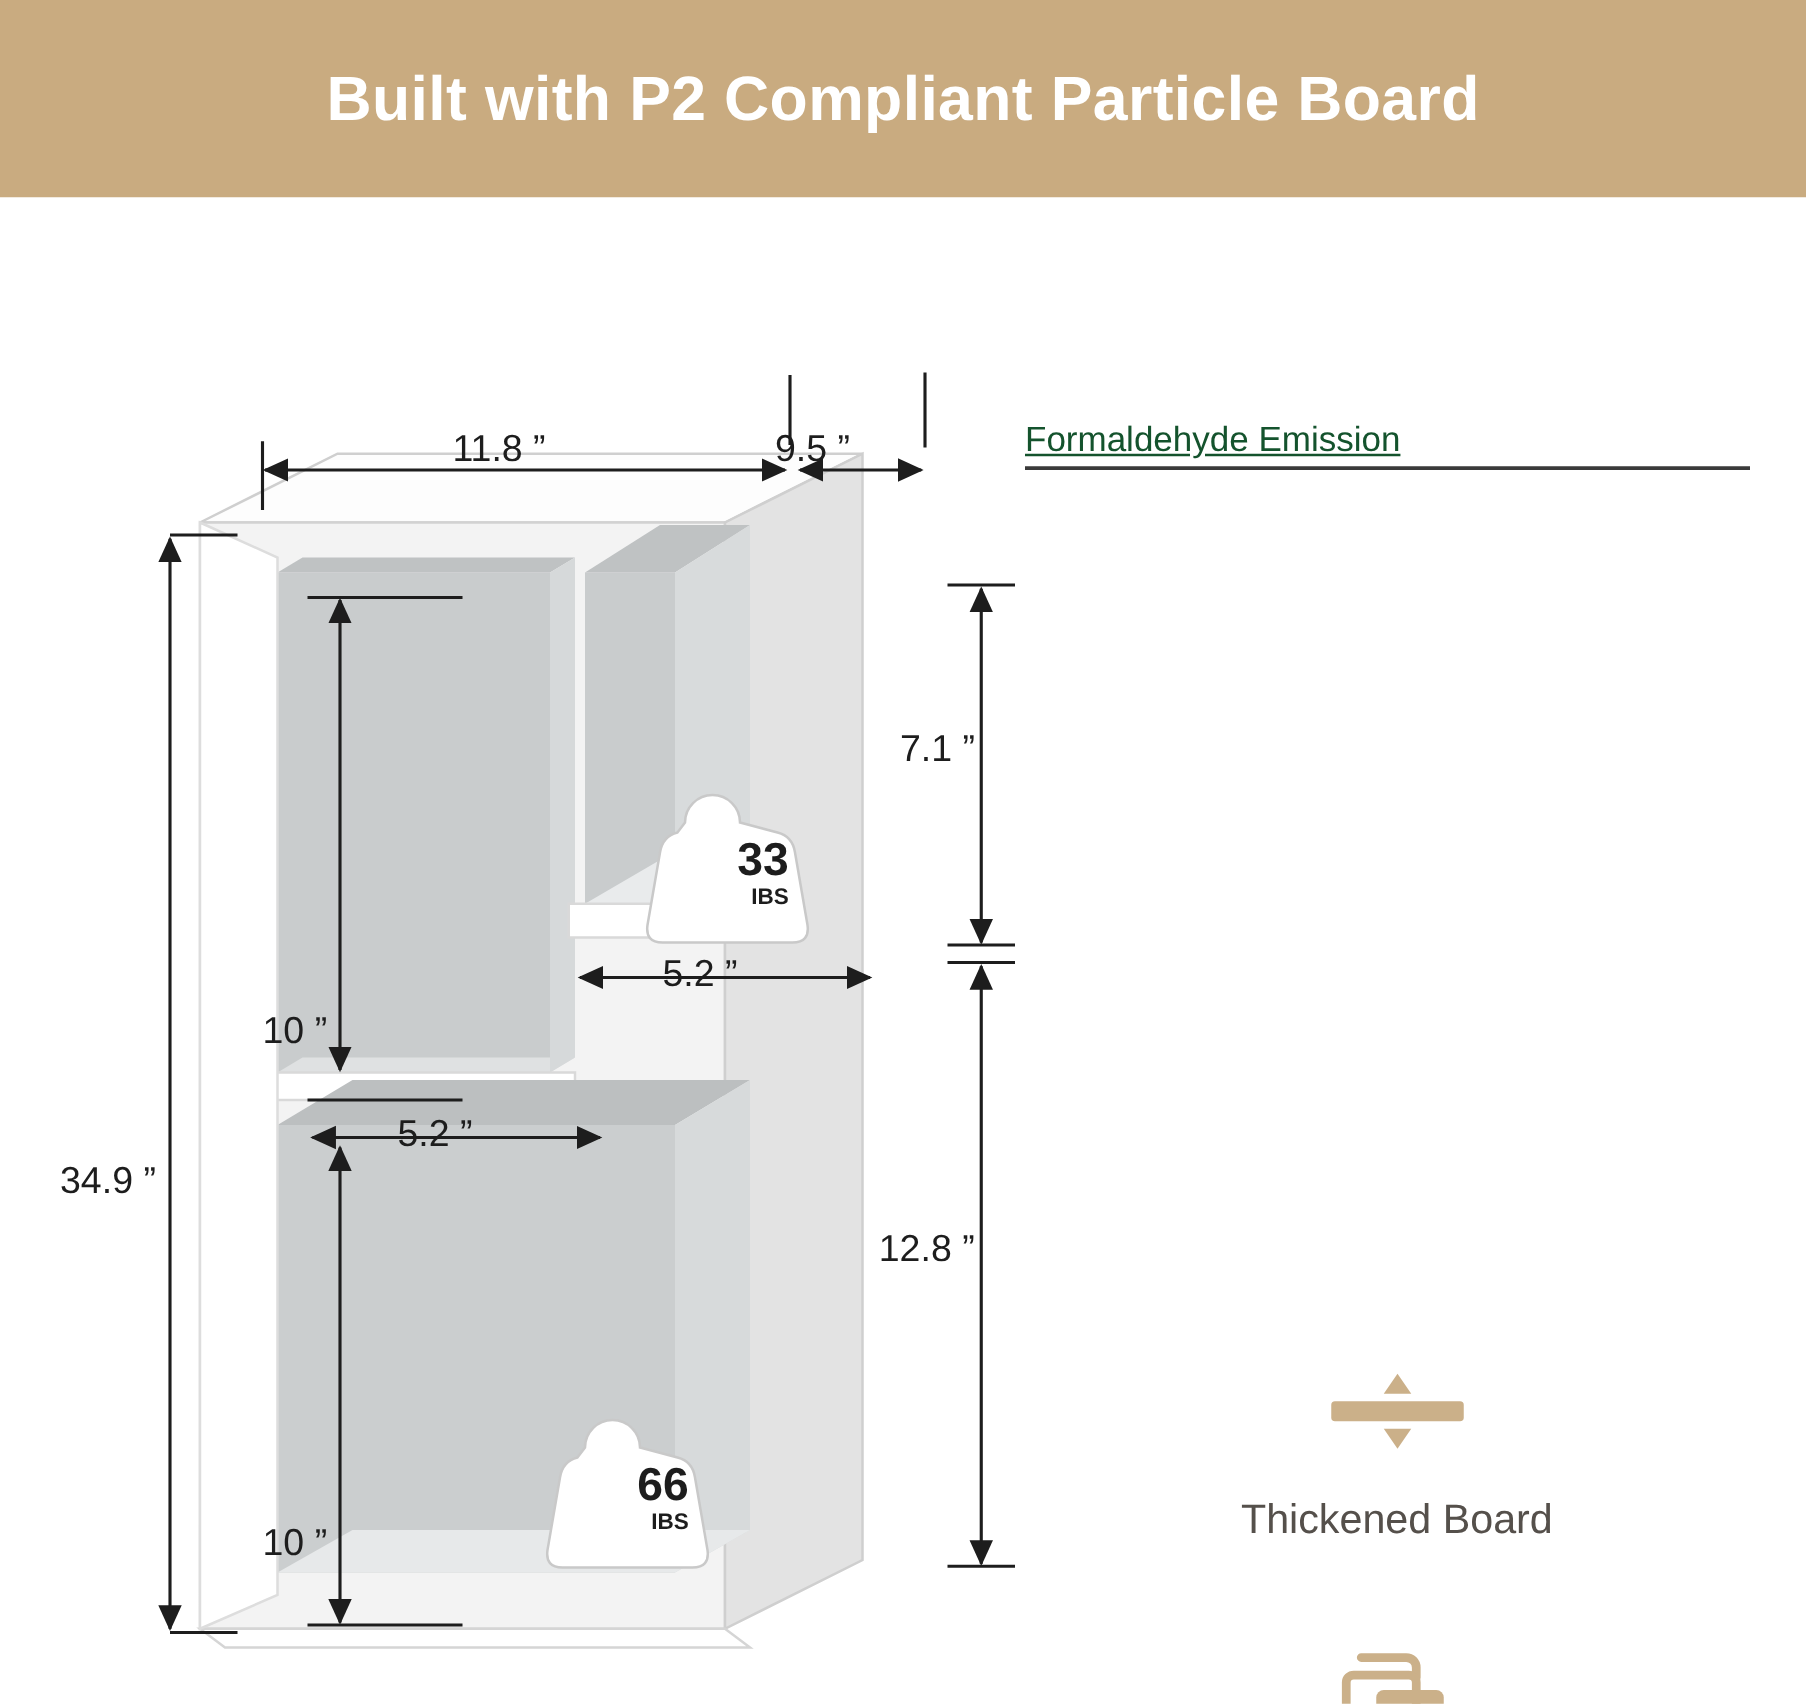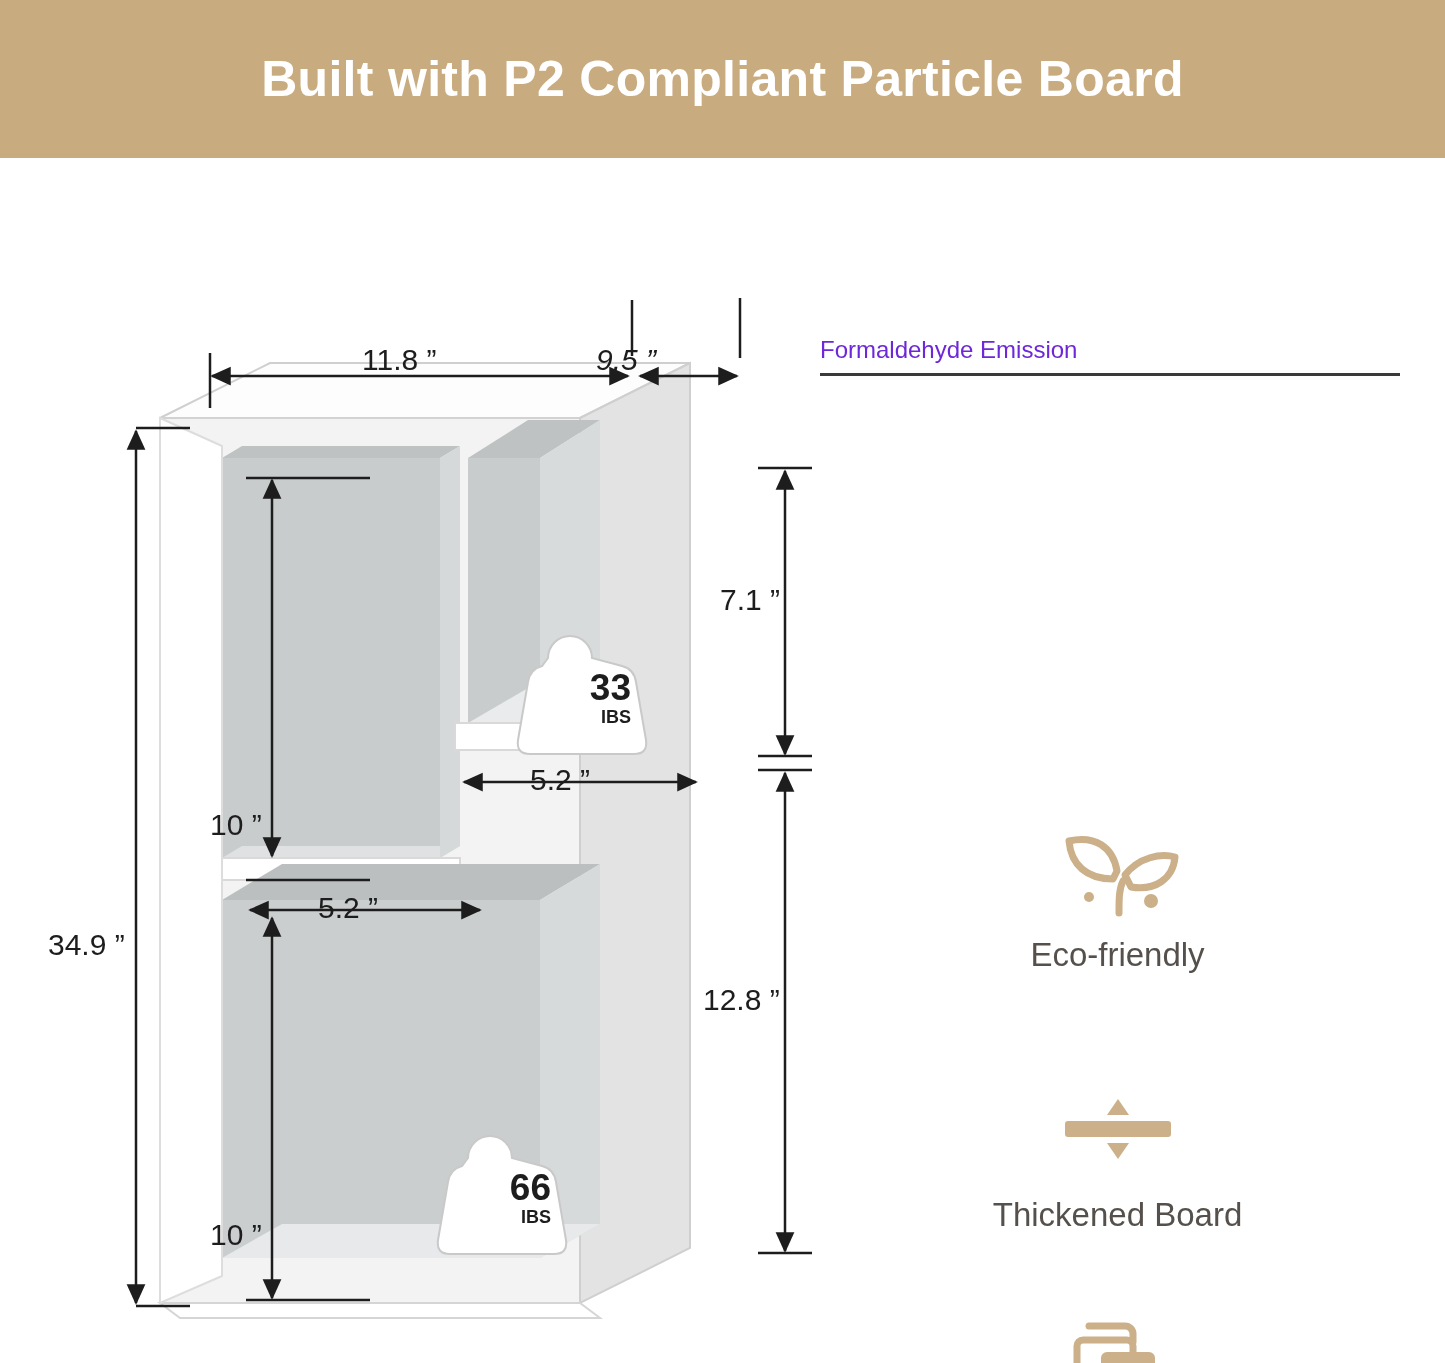--- a/index.html
+++ b/index.html
@@ -52,23 +52,24 @@
     position: absolute;
     left: 820px;
     top: 60px;
     width: 580px;
     height: 190px;
   }
   .emission-label {
     position: absolute;
     left: 0px;
     top: 118px;
-    font-size: 24px;
-    color: #6d28d9;
+    font-size: 28px;
+    color: #14532d;
     white-space: nowrap;
+    text-decoration: underline;
   }
   .emission-baseline {
     position: absolute;
     left: 0px;
     top: 155px;
     width: 580px;
     height: 3px;
     background: #3a3a3a;
   }
   .bars {
@@ -164,32 +165,20 @@
 <div class="stage">
 
   <div class="emission">
     <div class="emission-label">Formaldehyde Emission</div>
     <div class="emission-baseline"></div>
   </div>
 
   <div class="features">
 
 
-    <div class="feature" style="top:405px;">
-      <div class="feature-icon">
-        <svg width="150" height="110" viewBox="0 0 150 110" aria-hidden="true">
-          <path d="M70 66 C44 66 28 52 26 28 C52 22 70 34 74 58 Z" fill="none" stroke="#cbb089" stroke-width="7" stroke-linejoin="round"></path>
-          <path d="M82 62 C96 44 118 40 132 44 C130 66 112 78 88 74 Z" fill="none" stroke="#cbb089" stroke-width="7" stroke-linejoin="round"></path>
-          <path d="M76 100 C76 86 76 76 80 68" fill="none" stroke="#cbb089" stroke-width="7" stroke-linecap="round"></path>
-          <circle cx="108" cy="88" r="7" fill="#cbb089"></circle>
-          <circle cx="46" cy="84" r="5" fill="#cbb089"></circle>
-        </svg>
-      </div>
-      <div class="feature-label">Eco-friendly</div>
-    </div>
 
     <div class="feature" style="top:665px;">
       <div class="feature-icon">
         <svg width="150" height="110" viewBox="0 0 150 110" aria-hidden="true">
           <polygon points="75,26 86,42 64,42" fill="#cbb089"></polygon>
           <rect x="22" y="48" width="106" height="16" rx="3" fill="#cbb089"></rect>
           <polygon points="75,86 86,70 64,70" fill="#cbb089"></polygon>
         </svg>
       </div>
       <div class="feature-label">Thickened Board</div>
@@ -282,21 +271,21 @@
         <path d="M508 500 a22 22 0 0 1 44 0 l30 8 q12 3 14 16 l10 58 q2 14 -12 14 h-104 q-14 0 -12 -14 l10 -58 q2 -13 14 -16 z" fill="#ffffff" stroke="#c9c9c9" stroke-width="2"></path>
       </g>
 
       <g>
         <path d="M428 1000 a22 22 0 0 1 44 0 l30 8 q12 3 14 16 l10 58 q2 14 -12 14 h-104 q-14 0 -12 -14 l10 -58 q2 -13 14 -16 z" fill="#ffffff" stroke="#c9c9c9" stroke-width="2"></path>
       </g>
     </svg>
 
     
     <div class="dim-text" style="left:322px; top:185px;">11.8 ”</div>
-    <div class="dim-text" style="left:556px; top:185px;font-style:italic;">9.5 ”</div>
+    <div class="dim-text" style="left:580px; top:185px;">9.5 ”</div>
     <div class="dim-text" style="left:8px; top:770px;">34.9 ”</div>
     <div class="dim-text" style="left:170px; top:650px;">10 ”</div>
     <div class="dim-text" style="left:170px; top:1060px;">10 ”</div>
     <div class="dim-text" style="left:680px; top:425px;">7.1 ”</div>
     <div class="dim-text" style="left:663px; top:825px;">12.8 ”</div>
     <div class="dim-text" style="left:490px; top:605px;">5.2 ”</div>
     <div class="dim-text" style="left:278px; top:733px;">5.2 ”</div>
 
     
     <div class="badge" style="left:469px; top:511px;">

